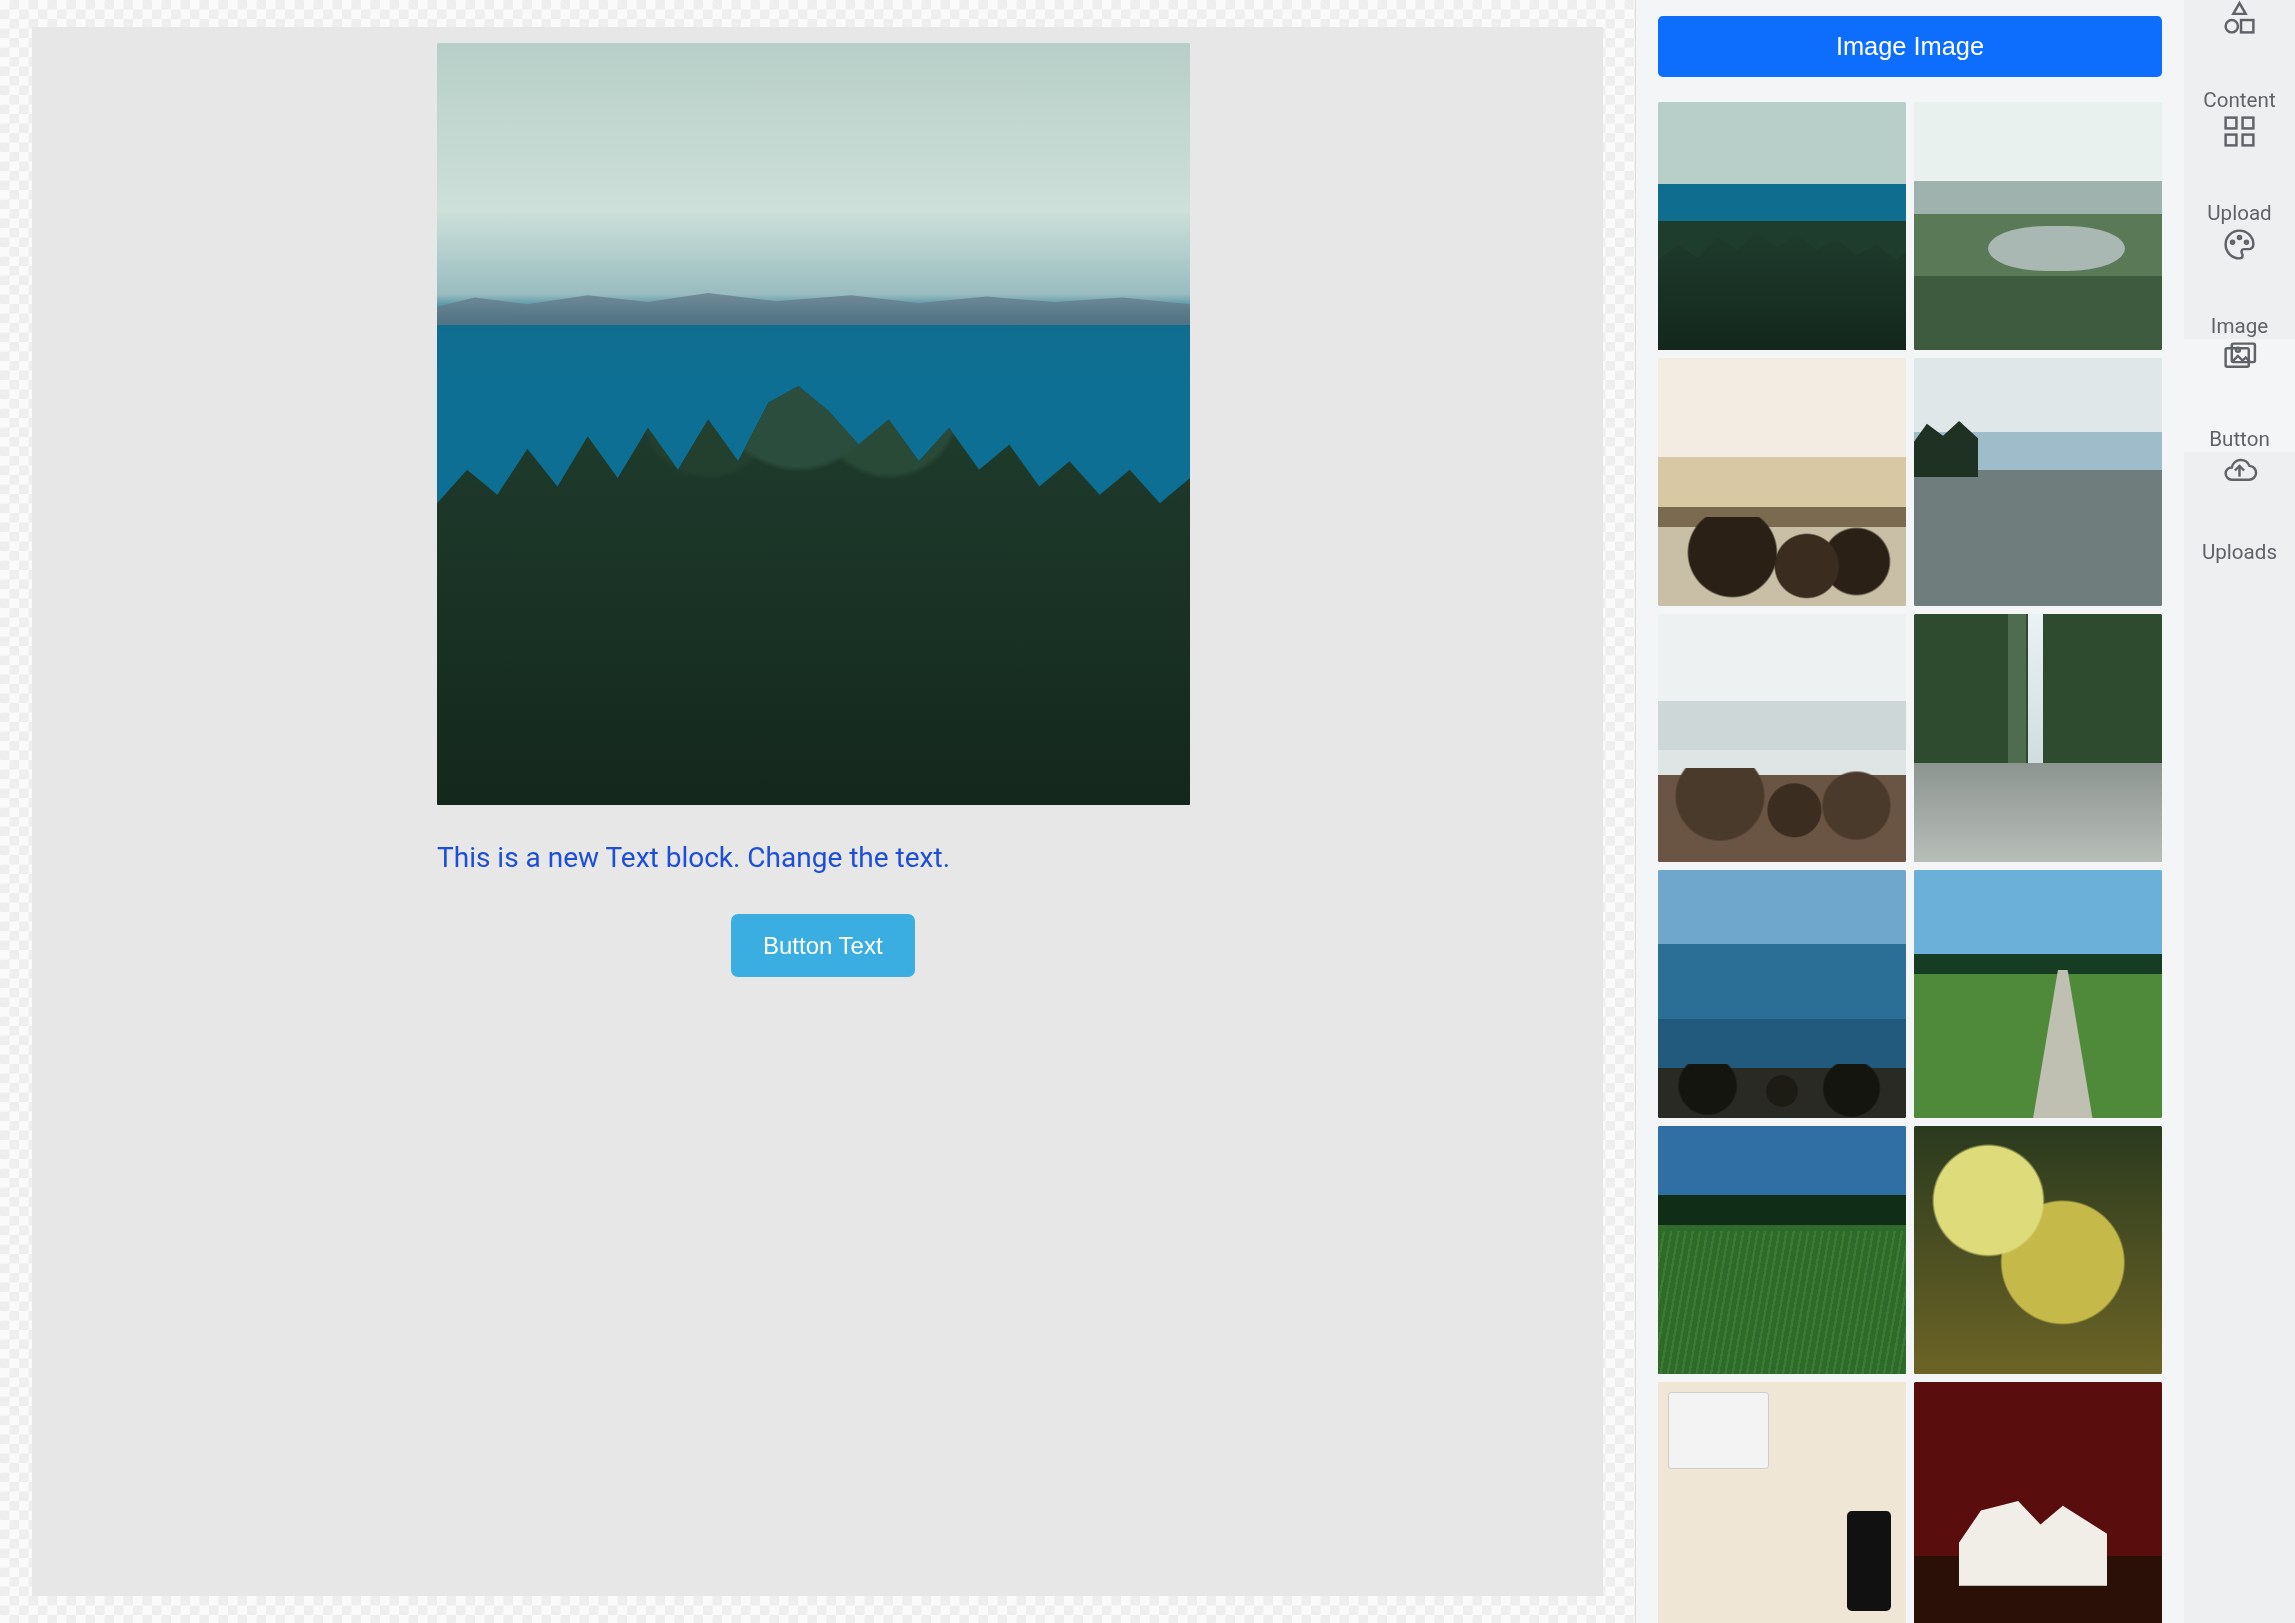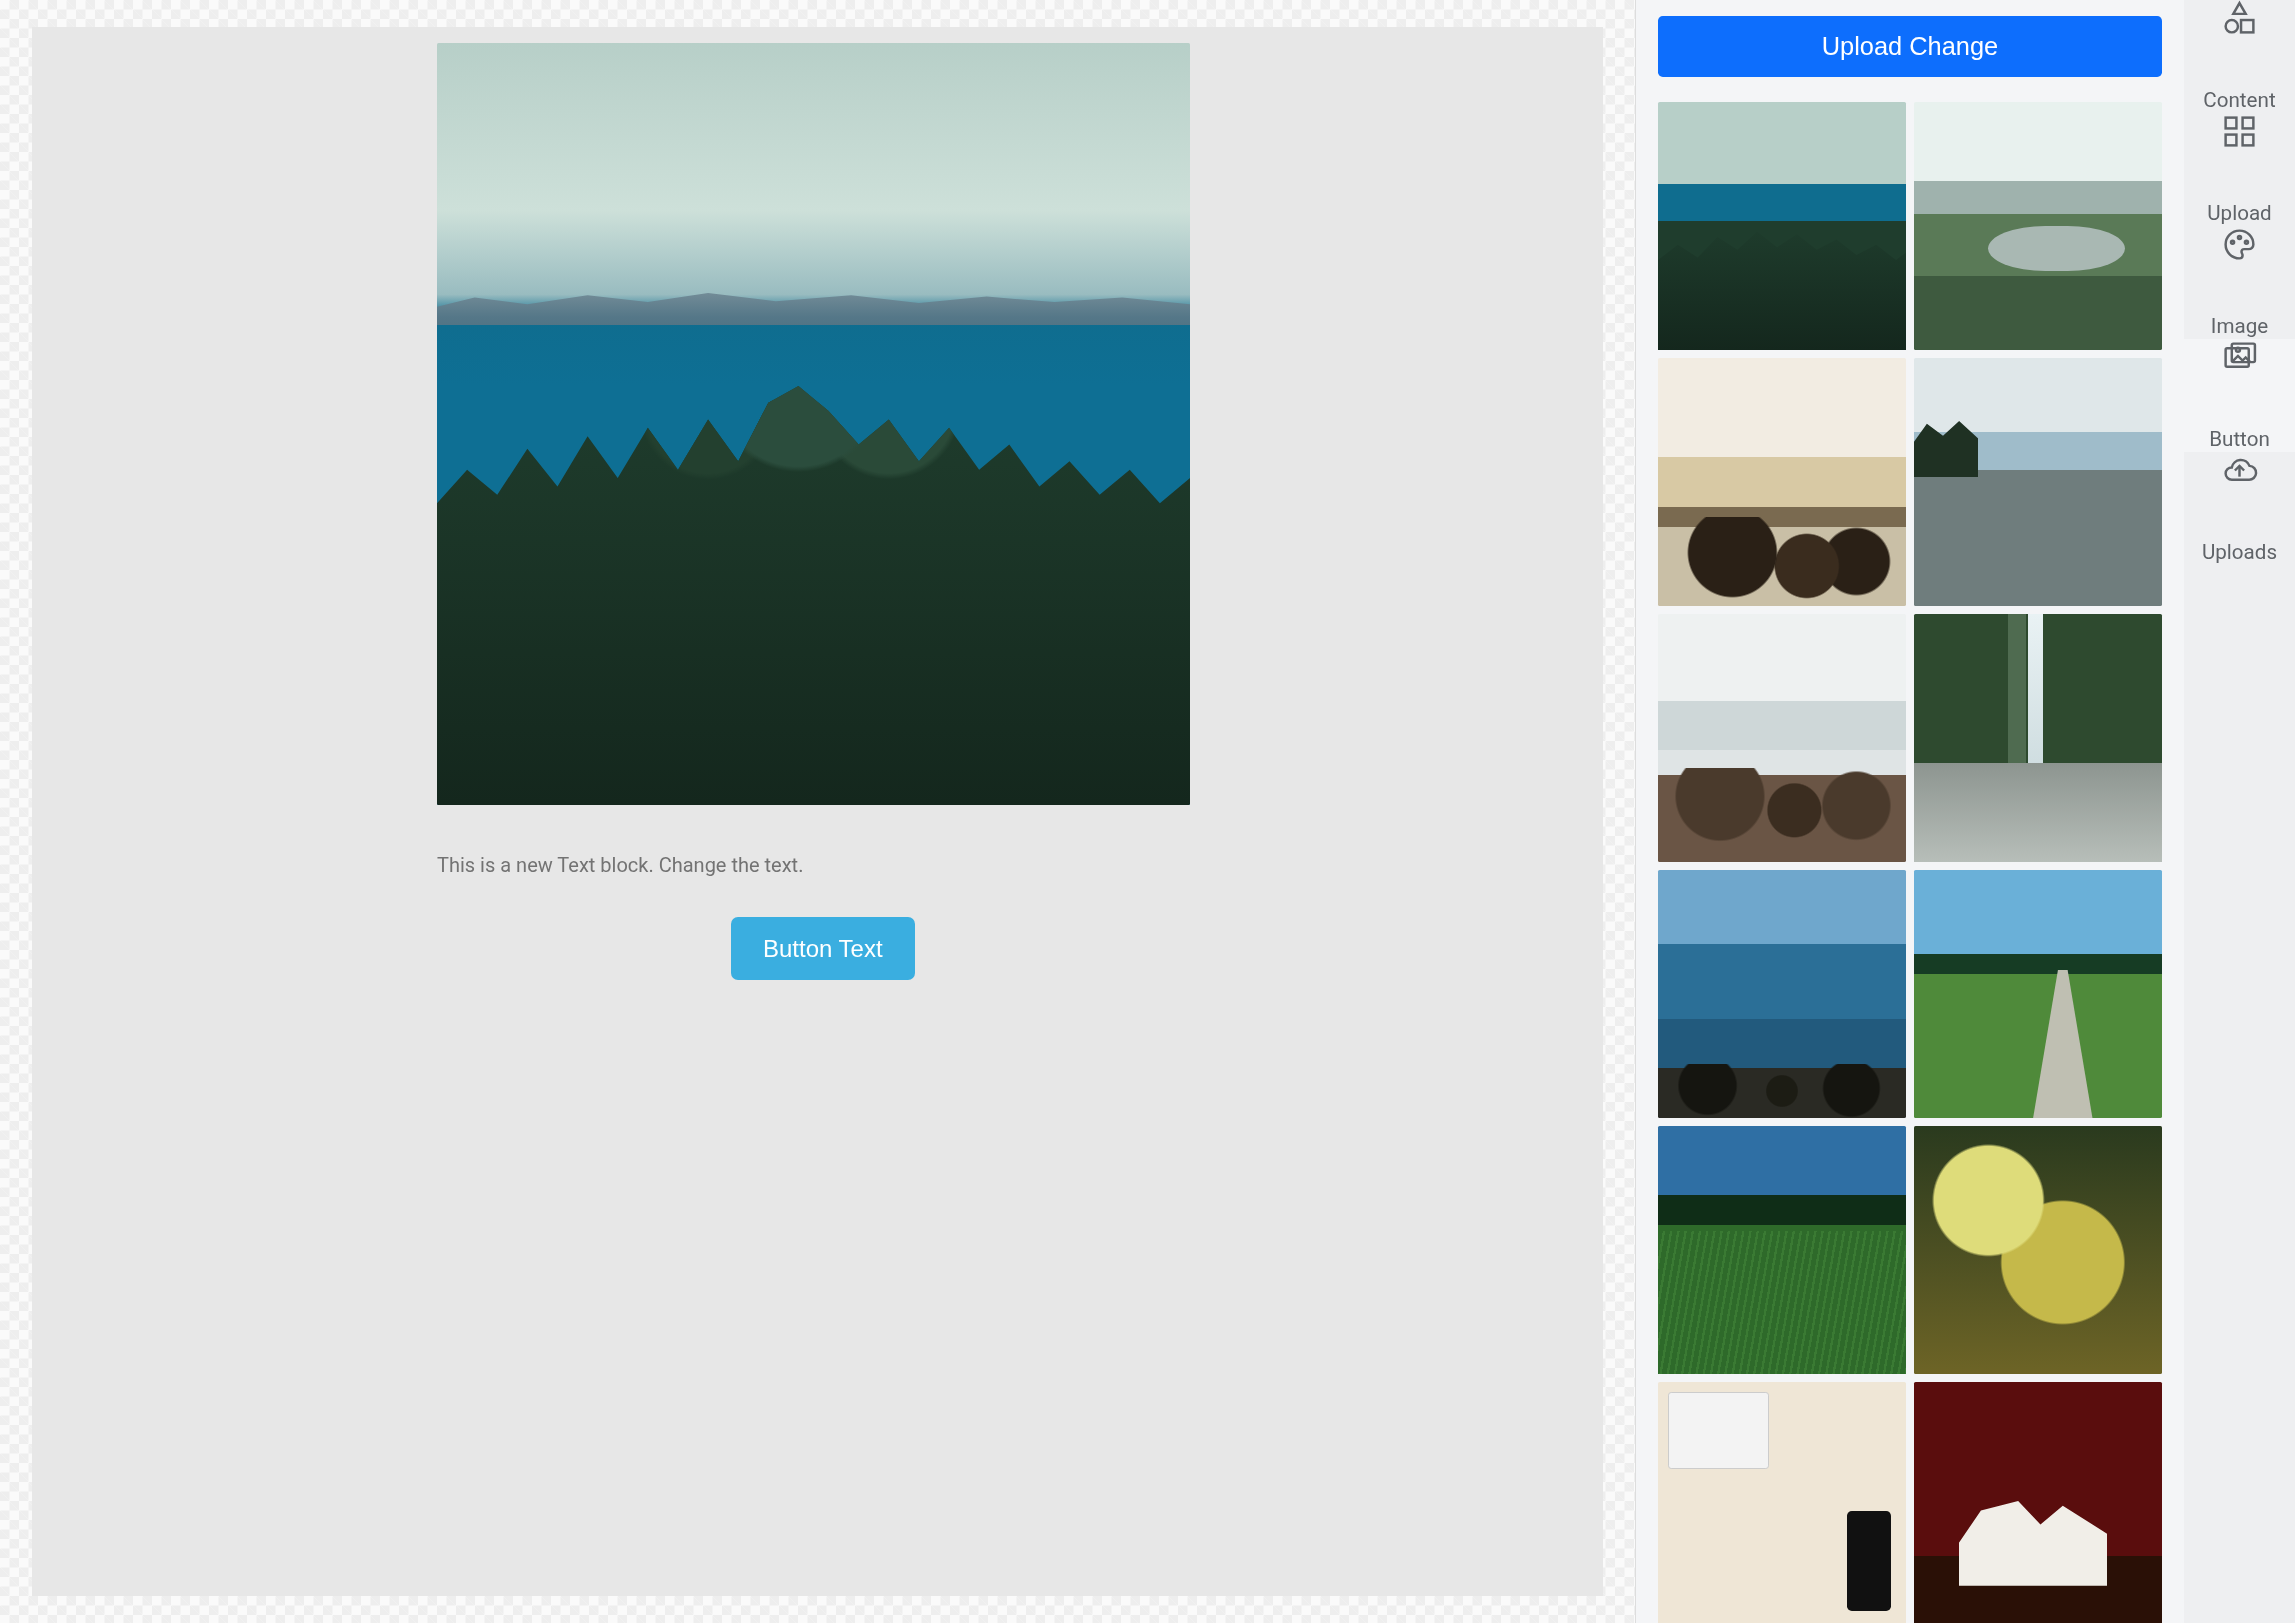--- a/index.html
+++ b/index.html
@@ -60,23 +60,23 @@
     position:absolute; left:0; right:0; bottom:0; height:55%;
     background:
       radial-gradient(circle at 48% 0%, #2b4d3d 0 14%, transparent 15%),
       radial-gradient(circle at 36% 6%, #23402f 0 10%, transparent 11%),
       radial-gradient(circle at 60% 5%, #2a4a38 0 11%, transparent 12%),
       linear-gradient(#1f3d2d 0%, #14271d 100%);
     clip-path: polygon(0 28%, 4% 20%, 8% 26%, 12% 15%, 16% 24%, 20% 12%, 24% 22%, 28% 10%, 32% 20%, 36% 8%, 40% 18%, 44% 4%, 48% 0%, 52% 6%, 56% 14%, 60% 8%, 64% 18%, 68% 10%, 72% 20%, 76% 14%, 80% 24%, 84% 18%, 88% 26%, 92% 20%, 96% 28%, 100% 22%, 100% 100%, 0 100%);
   }
 
   .text-block{
-    font-size: 20px;
-    color:#737373;
-    margin-top: 48px;
+    font-size: 28px;
+    color:#1d4ed8;
+    margin-top: 36px;
   }
 
   .button-block{
     display:inline-block;
     margin-top: 40px;
     align-self: flex-start;
     margin-left: 294px;
     background:#3aaee0;
     color:#fff;
     font-size: 24px;
@@ -180,21 +180,21 @@
     <div class="hero-image" title="forest-sea-landscape"></div>
 
     <p class="text-block">This is a new Text block. Change the text.</p>
 
     <button class="button-block">Button Text</button>
 
   </div>
 </div>
 
 <aside class="side-panel">
-  <button class="upload-btn">Upload Change</button>
+  <button class="upload-btn">Image Image</button>
 
   <div class="image-grid" id="thumb-grid">
 
   <div class="thumb t-forest-sea" title="forest-sea-landscape"></div>
       <div class="thumb t-meadow-mtn" title="meadow-mountain-stream"></div>
       <div class="thumb t-beach-rocks" title="beach-dark-rocks"></div>
       <div class="thumb t-pebble-shore" title="pebble-shore-pines"></div>
       <div class="thumb t-rocks-sea" title="rocky-coast-overcast"></div>
       <div class="thumb t-waterfall" title="waterfall-gorge"></div>
       <div class="thumb t-blue-ocean" title="blue-ocean-shore"></div>

